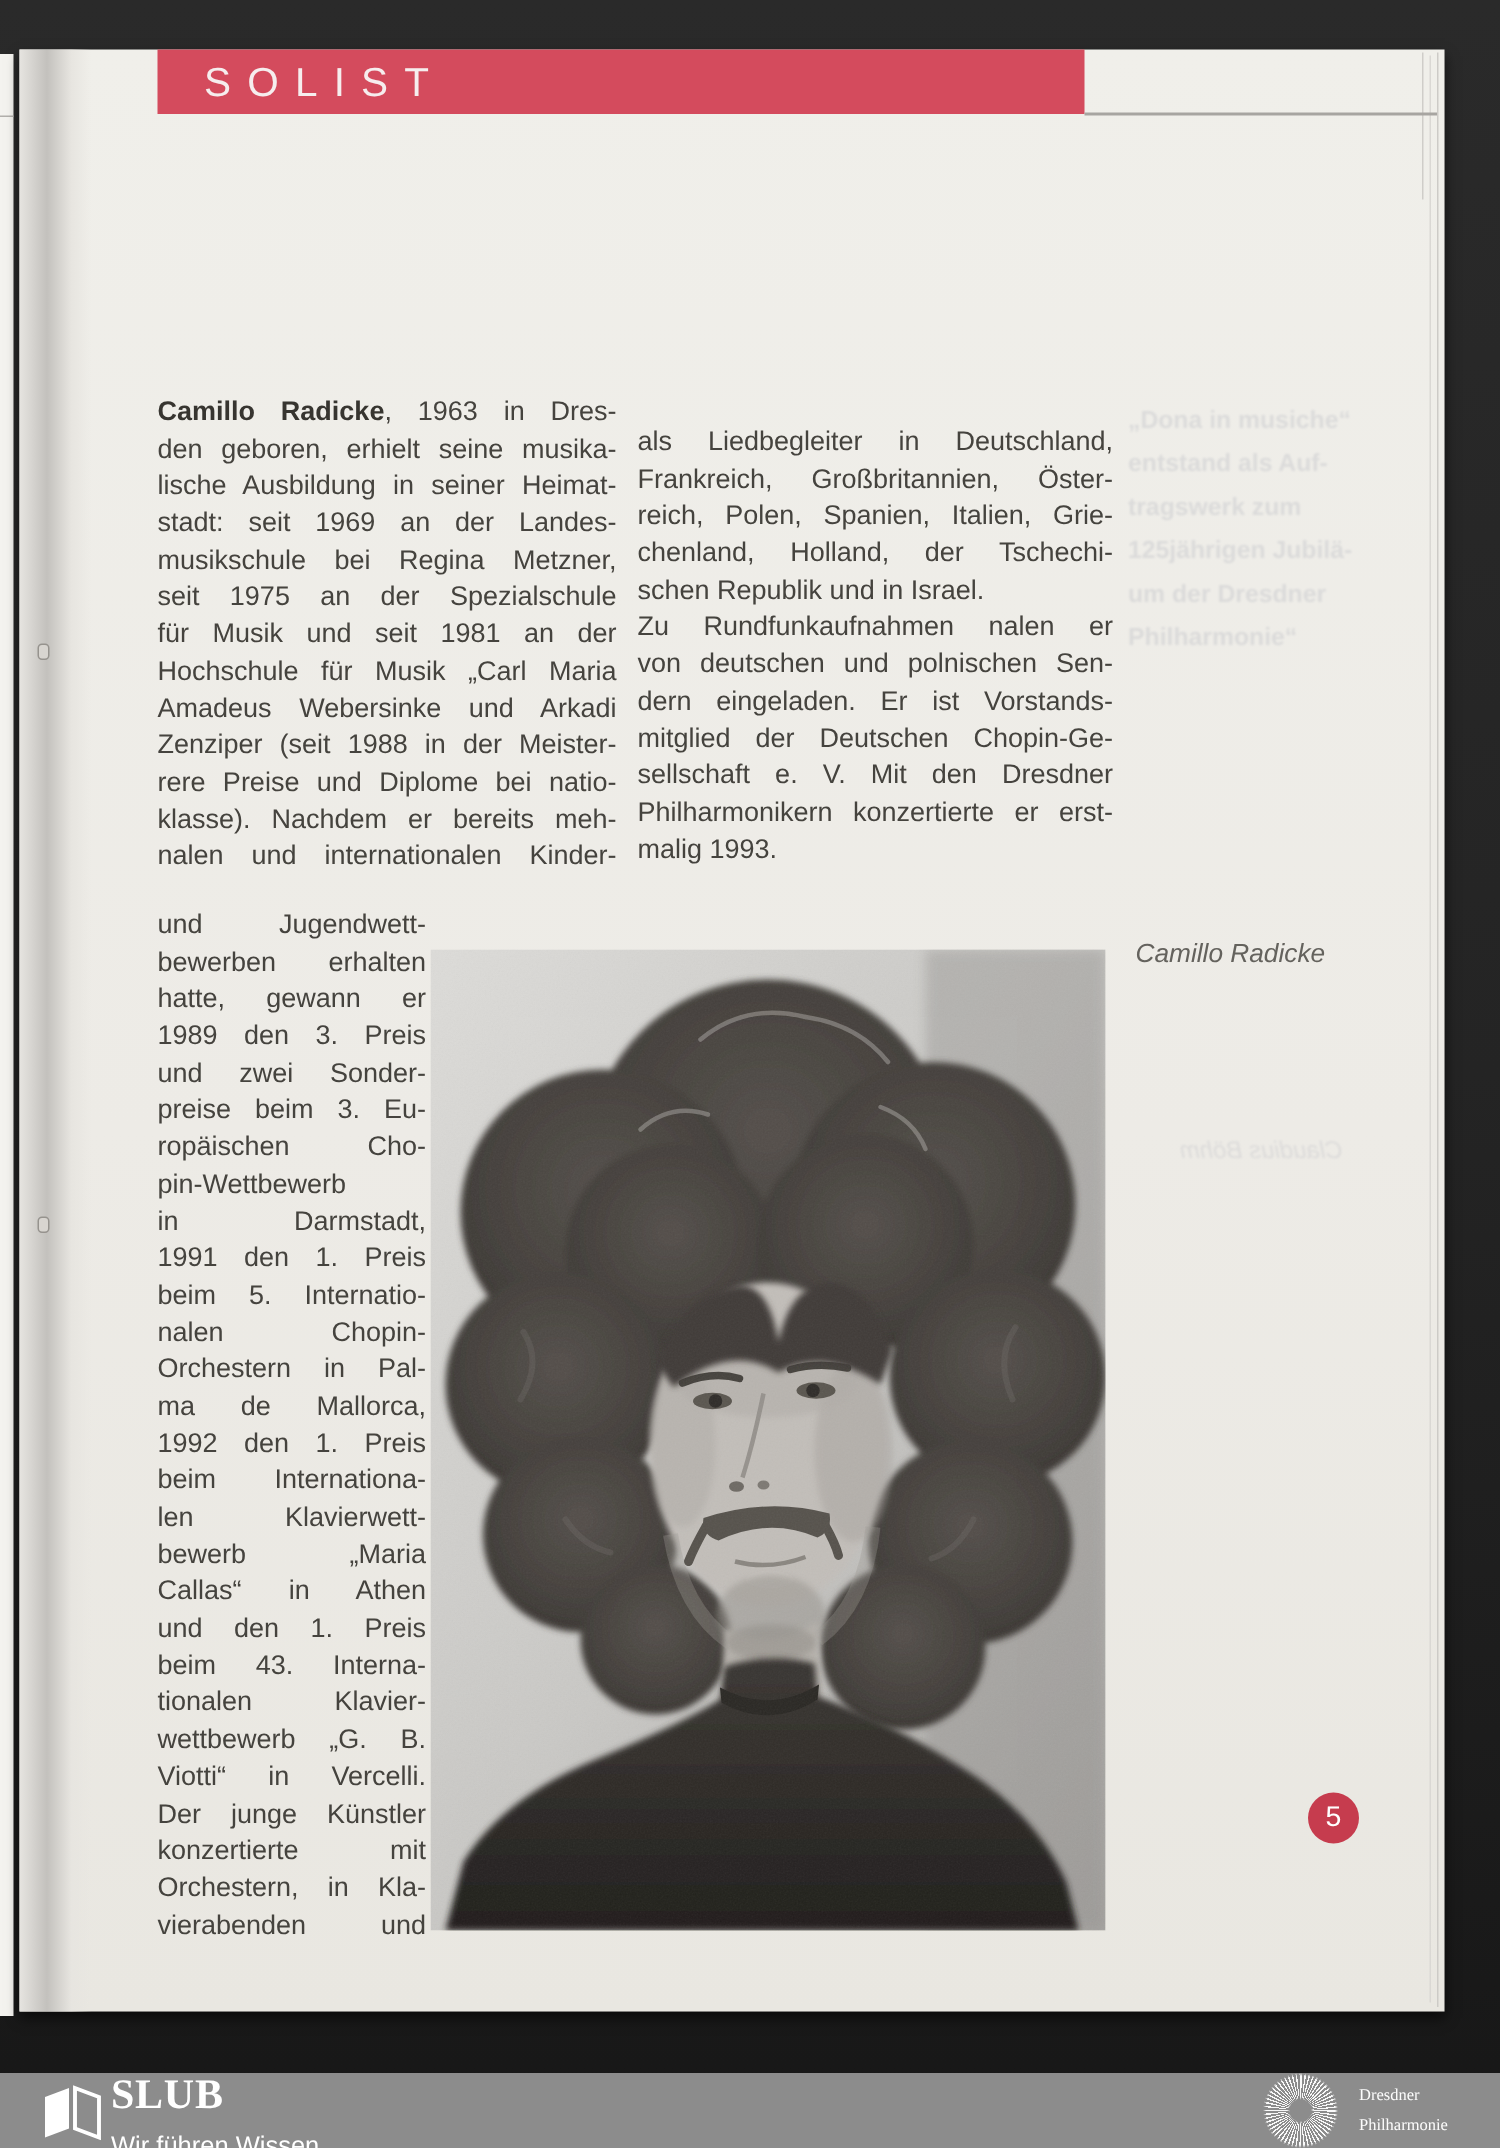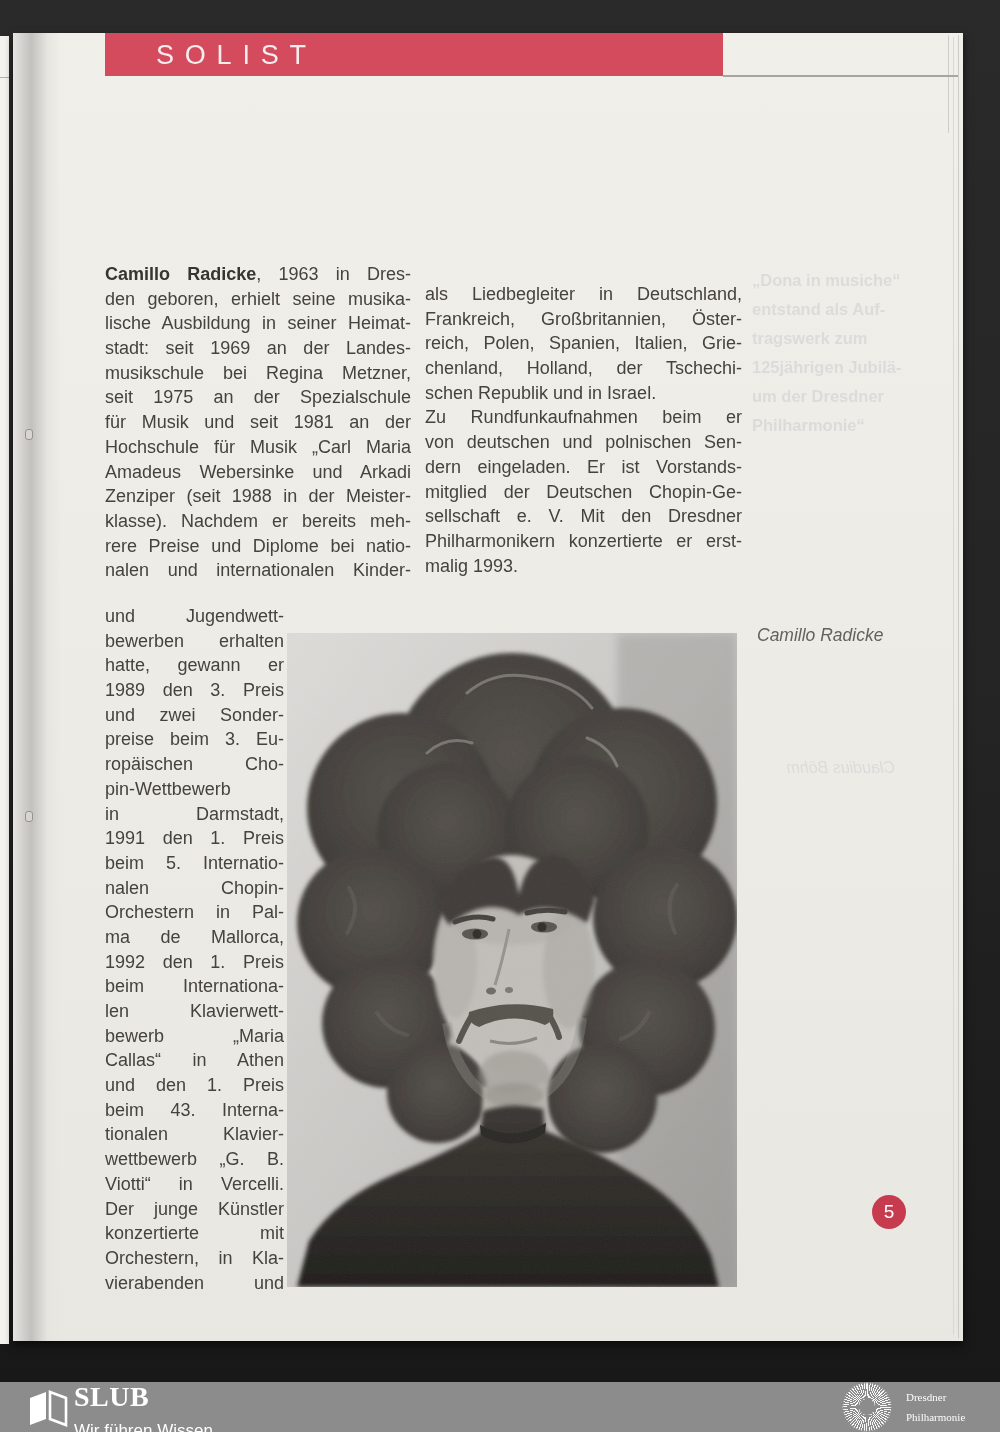--- a/index.html
+++ b/index.html
@@ -16,21 +16,21 @@
   .spine{position:absolute;left:0;top:0;width:48px;height:100%;pointer-events:none;
          background:linear-gradient(90deg,#e6e4e0 0%,#c3c1bd 38%,#e7e5e0 72%,rgba(231,229,224,0) 100%);}
   .edge-line-a{position:absolute;right:9px;top:4px;bottom:6px;width:1px;background:#dad8d4;}
   .edge-line-b{position:absolute;right:4px;top:2px;bottom:3px;width:1px;background:#cdcbc7;}
   .corner-line{position:absolute;right:14px;top:2px;width:1px;height:98px;background:#cfcdc9;}
   .staple{position:absolute;left:12px;width:6px;height:9px;border-radius:3px;
           background:#d8d5d0;border:1px solid #96938e;}
   
   .banner{position:absolute;left:92px;top:0;width:618px;height:43px;background:#d44b5d;}
   .banner-title{position:absolute;left:31px;top:0;line-height:44px;font-size:27px;
-                color:#f6edee;letter-spacing:.40em;font-weight:400;margin-left:20px;}
+                color:#f6edee;letter-spacing:.40em;font-weight:400;}
   .rule{position:absolute;left:710px;top:42px;width:235px;height:2px;background:#a7a5a1;}
   
   .tcol{position:absolute;color:#45433e;font-size:18px;line-height:24.7px;}
   .tcol .ln{text-align:justify;text-align-last:justify;height:24.7px;overflow:visible;}
   .tcol .ln.end{text-align-last:left;}
   .tcol .b{font-weight:bold;color:#373530;}
   .col1{left:92px;top:229px;width:306px;}
   .col2{left:92px;top:571px;width:179px;}
   .col3{left:412px;top:229px;width:317px;margin-top:20px;}
   
@@ -83,22 +83,22 @@
         <div class="ln"><span class="b">Camillo Radicke</span><span>, 1963 in Dres-</span></div>
         <div class="ln"><span>den geboren, erhielt seine musika-</span></div>
         <div class="ln"><span>lische Ausbildung in seiner Heimat-</span></div>
         <div class="ln"><span>stadt: seit 1969 an der Landes-</span></div>
         <div class="ln"><span>musikschule bei Regina Metzner,</span></div>
         <div class="ln"><span>seit 1975 an der Spezialschule</span></div>
         <div class="ln"><span>für Musik und seit 1981 an der</span></div>
         <div class="ln"><span>Hochschule für Musik „Carl Maria</span></div>
         <div class="ln"><span>Amadeus Webersinke und Arkadi</span></div>
         <div class="ln"><span>Zenziper (seit 1988 in der Meister-</span></div>
+        <div class="ln"><span>rere Preise und Diplome bei natio-</span></div>
         <div class="ln"><span>klasse). Nachdem er bereits meh-</span></div>
-        <div class="ln"><span>rere Preise und Diplome bei natio-</span></div>
         <div class="ln"><span>nalen und internationalen Kinder-</span></div>
       </div>
     <div class="tcol col2">
         <div class="ln"><span>und Jugendwett-</span></div>
         <div class="ln"><span>bewerben erhalten</span></div>
         <div class="ln"><span>hatte, gewann er</span></div>
         <div class="ln"><span>1989 den 3. Preis</span></div>
         <div class="ln"><span>und zwei Sonder-</span></div>
         <div class="ln"><span>preise beim 3. Eu-</span></div>
         <div class="ln"><span>ropäischen Cho-</span></div>
@@ -123,21 +123,21 @@
         <div class="ln"><span>konzertierte mit</span></div>
         <div class="ln"><span>Orchestern, in Kla-</span></div>
         <div class="ln"><span>vierabenden und</span></div>
       </div>
     <div class="tcol col3">
         <div class="ln"><span>als Liedbegleiter in Deutschland,</span></div>
         <div class="ln"><span>Frankreich, Großbritannien, Öster-</span></div>
         <div class="ln"><span>reich, Polen, Spanien, Italien, Grie-</span></div>
         <div class="ln"><span>chenland, Holland, der Tschechi-</span></div>
         <div class="ln end"><span>schen Republik und in Israel.</span></div>
-        <div class="ln"><span>Zu Rundfunkaufnahmen beim er</span></div>
+        <div class="ln"><span>Zu Rundfunkaufnahmen nalen er</span></div>
         <div class="ln"><span>von deutschen und polnischen Sen-</span></div>
         <div class="ln"><span>dern eingeladen. Er ist Vorstands-</span></div>
         <div class="ln"><span>mitglied der Deutschen Chopin-Ge-</span></div>
         <div class="ln"><span>sellschaft e. V. Mit den Dresdner</span></div>
         <div class="ln"><span>Philharmonikern konzertierte er erst-</span></div>
         <div class="ln end"><span>malig 1993.</span></div>
       </div>
 
     <div class="ghost-note">
         <div class="ln"><span>„Dona in musiche“</span></div>

